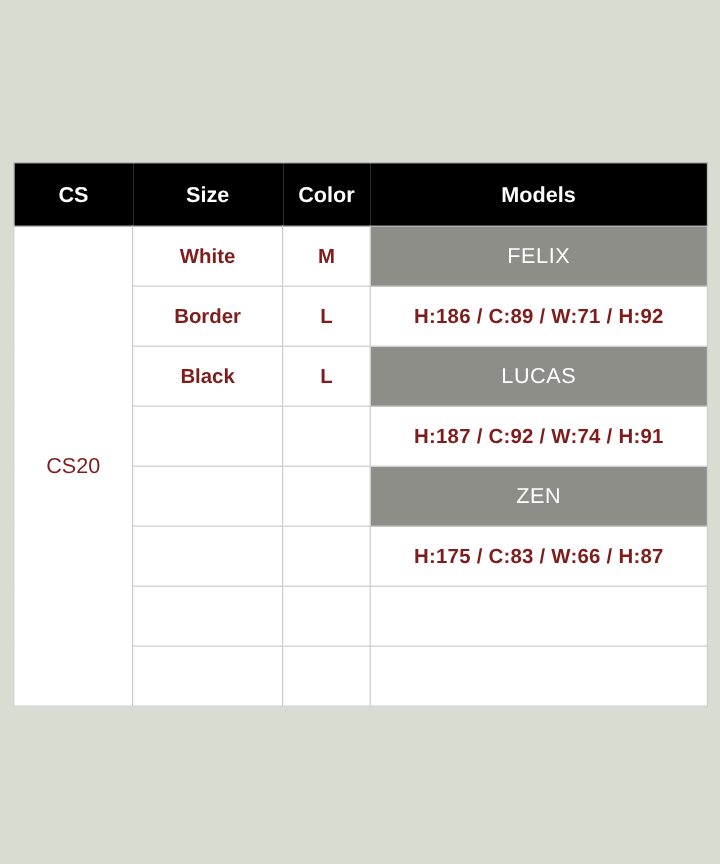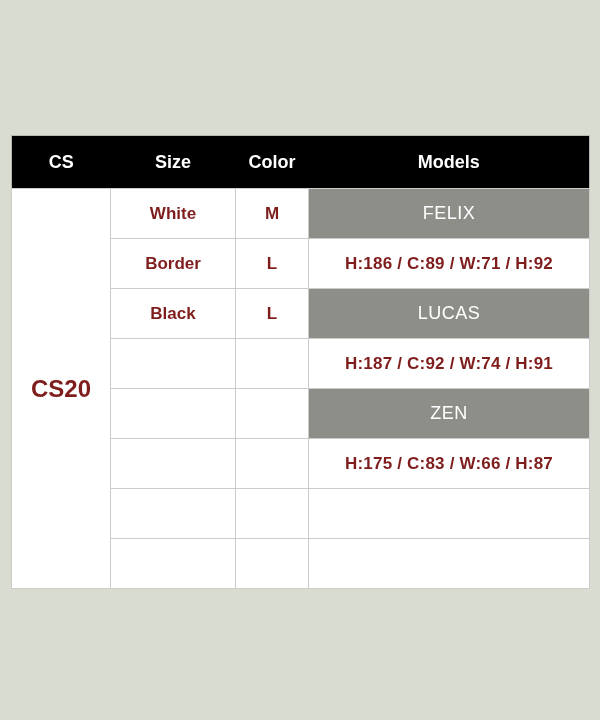--- a/index.html
+++ b/index.html
@@ -44,22 +44,22 @@
     border: 1px solid #cccccc;
     height: 49px;
     text-align: center;
     vertical-align: middle;
     font-size: 17px;
     color: #7f1d1d;
     padding: 0;
     background: #ffffff;
   }
   td.cs-cell {
-    font-weight: bold;
-    font-size: 24px;
+    font-weight: normal;
+    font-size: 18px;
   }
   td.color-cell, td.size-cell {
     font-weight: bold;
   }
   td.model-cell.model-name {
     background: #8e8e89;
     color: #ffffff;
     font-weight: normal;
     font-size: 18px;
     letter-spacing: 0.5px;

